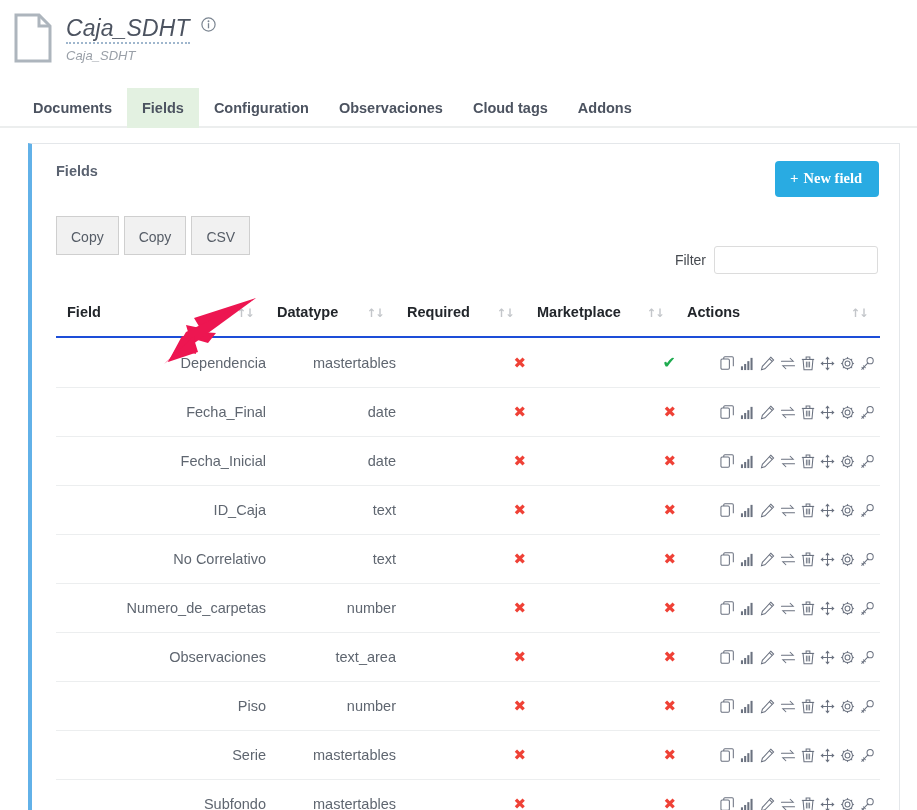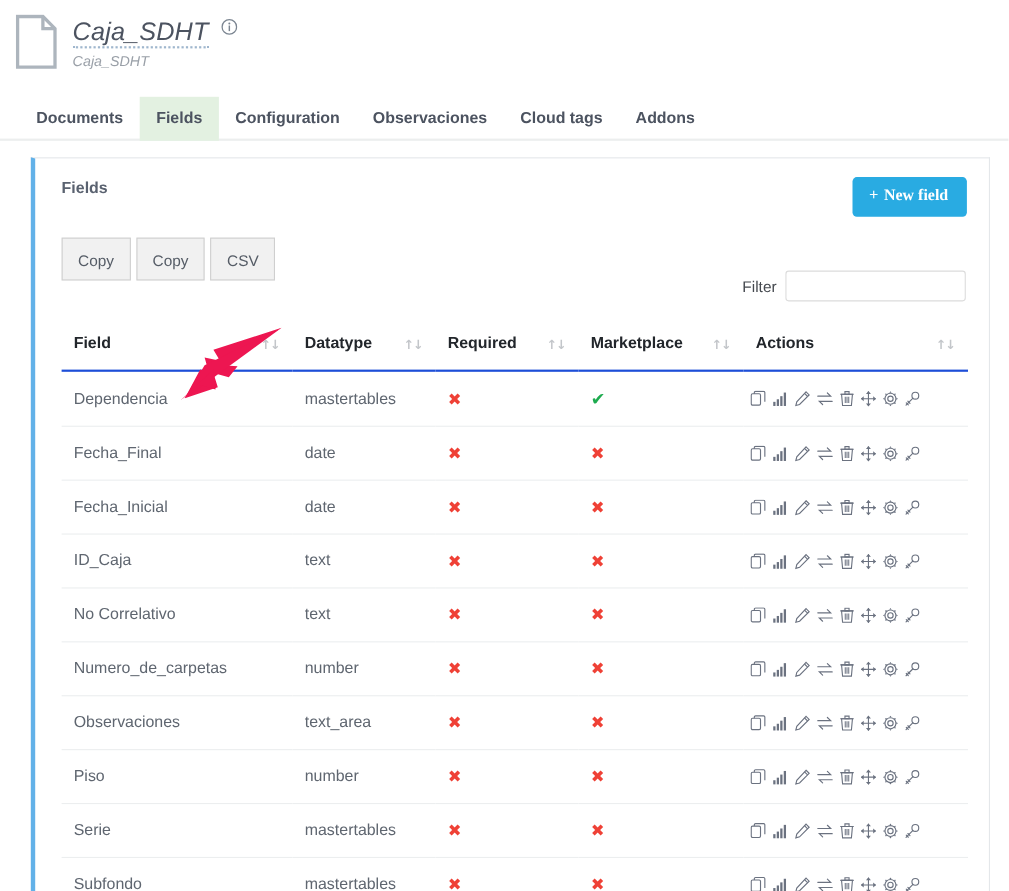--- a/index.html
+++ b/index.html
@@ -188,20 +188,21 @@
     letter-spacing: -1px;
     font-family: "DejaVu Sans", sans-serif;
   }
   table.fields-tbl td {
     font-size: 14.5px;
     color: #5f6670;
     padding: 15px 0 15px 11px;
     border-bottom: 1px solid #eceeef;
     vertical-align: middle;
     height: 46px;
+    text-align: right;
   }
   .col-field   { width: 210px; }
   .col-type    { width: 130px; }
   .col-req     { width: 130px; }
   .col-market  { width: 150px; }
   .col-actions { width: 204px; }
 
   .mark {
     font-size: 15px;
     font-weight: bold;

